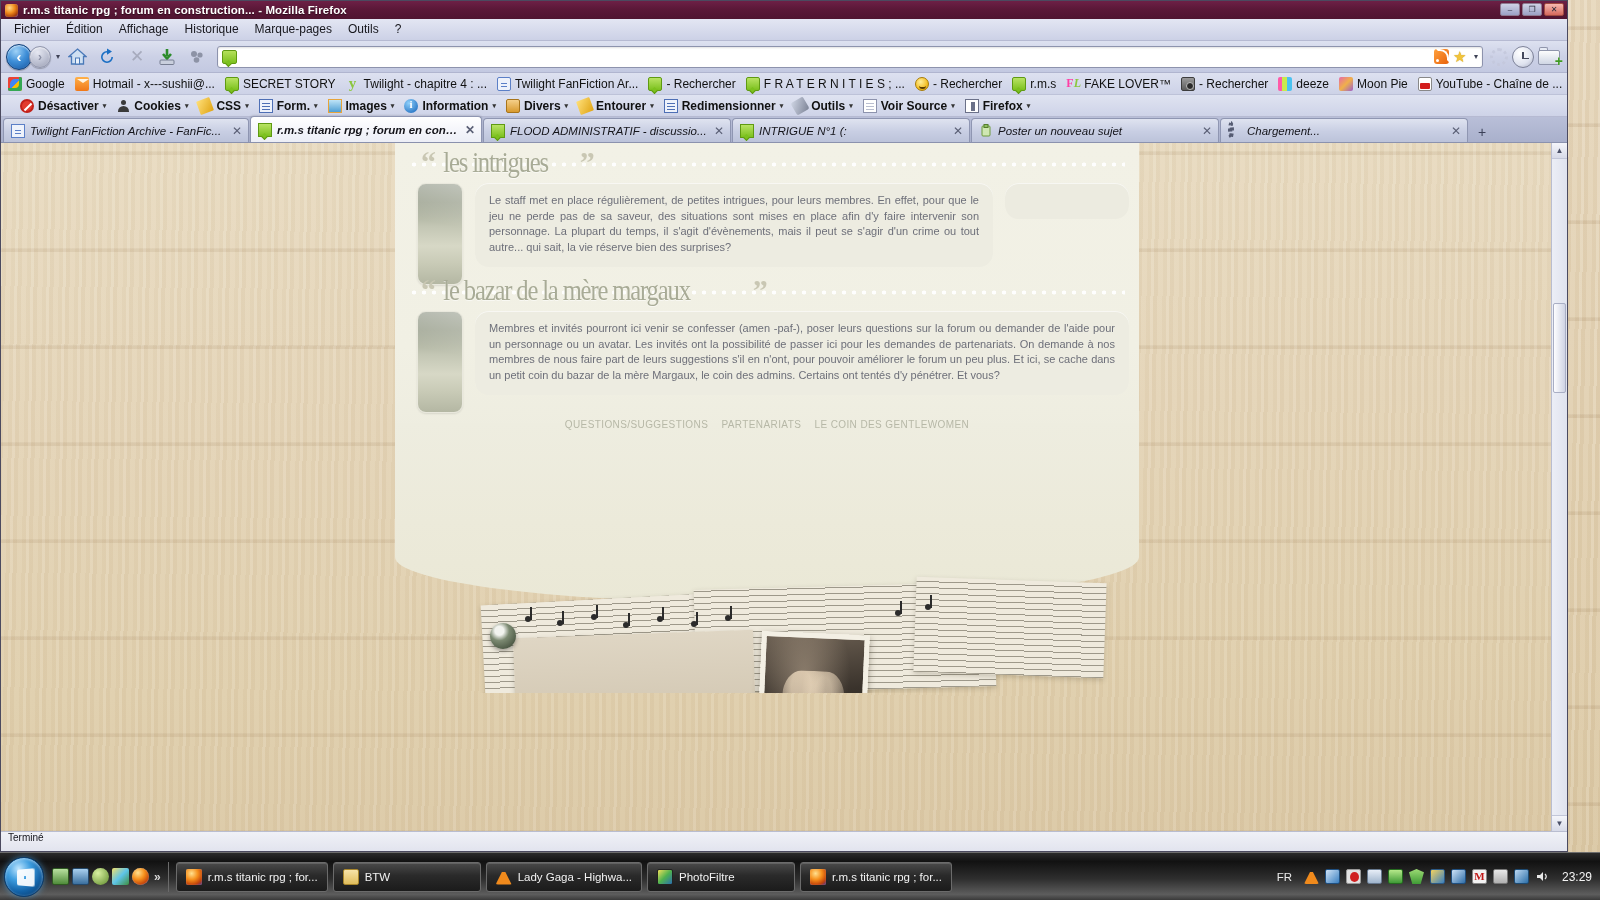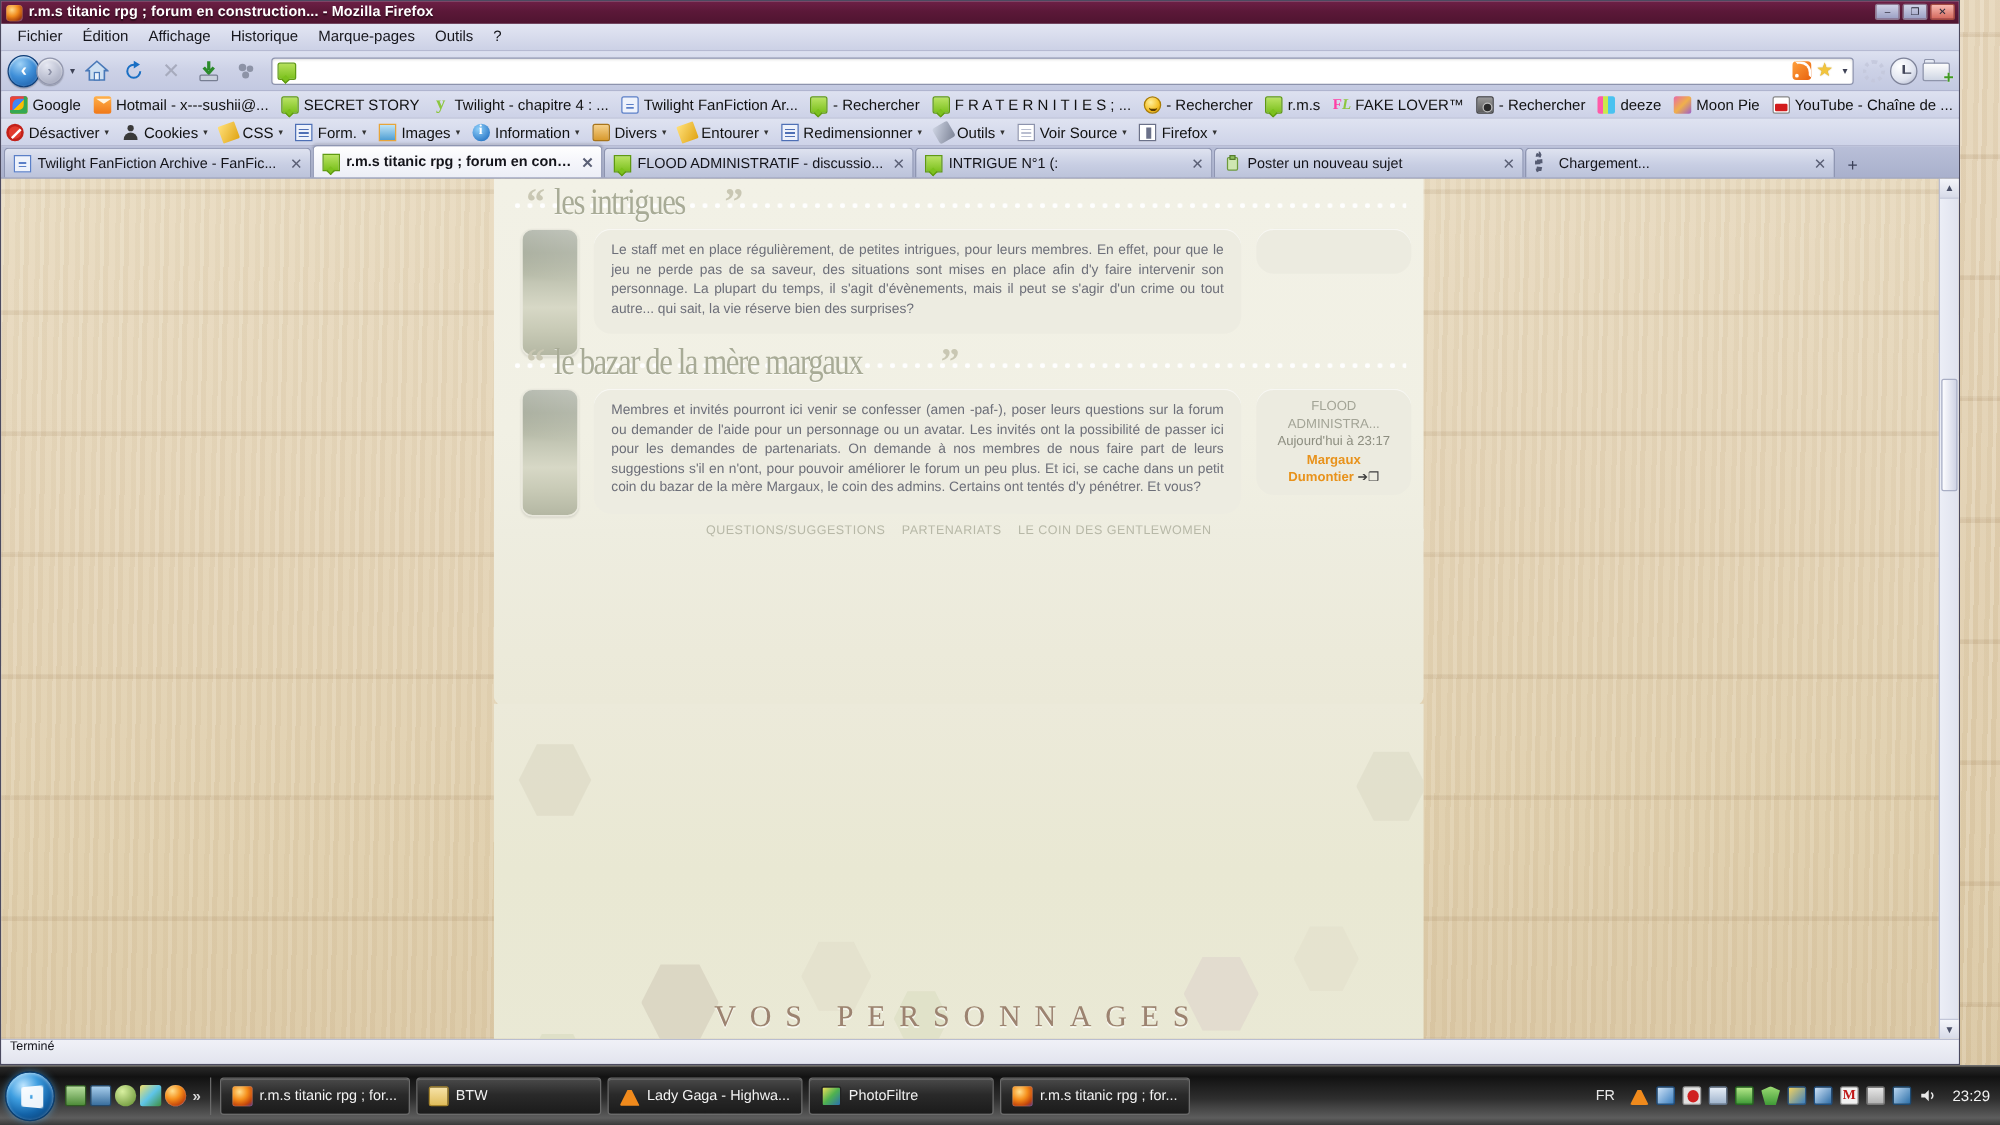--- a/index.html
+++ b/index.html
@@ -229,22 +229,22 @@
   }
   .ico-yt:after{
     content:"";position:absolute;left:1px;top:5px;right:1px;bottom:1px;
     background:#d21d1d;border-radius:1px;
   }
 
   
   .devbar {
     height:22px; flex:0 0 22px;
     background:linear-gradient(180deg,#dfe3f1,#ced3e8);
-    display:flex; align-items:center; padding:0 0; gap:2px;
-    border-bottom:1px solid #b6bad2; overflow:hidden;
+    display:flex; align-items:center; padding:0 15px; gap:2px;
+    border-bottom:1px solid #b6bad2; overflow:hidden;font-weight:bold;
   }
   .dev { display:flex;align-items:center;gap:4px;padding:1px 4px;font-size:12px;color:#111;white-space:nowrap; }
   .dev .caret { font-size:7px; color:#333; }
   .dico { width:14px;height:14px;flex:0 0 14px;position:relative; }
   .dico-ban{ border-radius:50%;background:#e23b2e;border:2px solid #c2211a; }
   .dico-ban:after{content:"";position:absolute;left:1px;top:5px;width:10px;height:2px;background:#fff;transform:rotate(-45deg);}
   .dico-user{ }
   .dico-user:before{content:"";position:absolute;left:5px;top:1px;width:5px;height:5px;border-radius:50%;background:#3a3a3a;}
   .dico-user:after{content:"";position:absolute;left:2px;top:7px;width:11px;height:6px;border-radius:6px 6px 0 0;background:#3a3a3a;}
   .dico-pen{ background:linear-gradient(135deg,#ffe07a,#e0a413); transform:rotate(-20deg); border-radius:1px; }
@@ -276,21 +276,21 @@
     font-size:11.5px; color:#14141a;
     max-width:252px; min-width:120px;
     position:relative;
   }
   .tab.active {
     height:26px;
     background:linear-gradient(180deg,#ffffff 0%,#f3f4fa 60%,#eceef6 100%);
     font-weight:bold; z-index:3; box-shadow:0 -1px 2px rgba(0,0,0,.12);
   }
   .tab .tico { width:14px;height:14px;flex:0 0 14px;position:relative; }
-  .tab .tlabel { flex:1; white-space:nowrap; overflow:hidden; text-overflow:ellipsis; }
+  .tab .tlabel { flex:1; white-space:nowrap; overflow:hidden; text-overflow:ellipsis;font-style:italic; }
   .tab .tclose { color:#5a5f75; font-size:12px; flex:0 0 10px; text-align:center; line-height:1; }
   .spinner-tab {
     width:13px;height:13px;border-radius:50%;
     border:3px dotted #6d7churn; border:3px dotted #555b72;
   }
   .tabplus {
     width:22px;height:20px;margin-left:2px;color:#3b4058;font-size:14px;
     display:flex;align-items:center;justify-content:center;
   }
 
@@ -787,28 +787,20 @@
         <div class="sec" style="top:130px">
           <div class="sechead">
             <div class="dots"></div>
             <span class="quote-l">“</span>
             <span class="sectitle">le bazar de la mère margaux</span>
             <span class="quote-r">”</span>
           </div>
           <div class="secbody">
             <div class="thumb"></div>
             <div class="desc">Membres et invités pourront ici venir se confesser (amen -paf-), poser leurs questions sur la forum ou demander de l'aide pour un personnage ou un avatar. Les invités ont la possibilité de passer ici pour les demandes de partenariats. On demande à nos membres de nous faire part de leurs suggestions s'il en n'ont, pour pouvoir améliorer le forum un peu plus. Et ici, se cache dans un petit coin du bazar de la mère Margaux, le coin des admins. Certains ont tentés d'y pénétrer. Et vous?</div>
-            <div class="lastpost">
-              <div>FLOOD</div>
-              <div>ADMINISTRA...</div>
-              <div class="lp-date">Aujourd'hui à 23:17</div>
-              <div class="lp-author">Margaux</div>
-              <div><span class="lp-author">Dumontier</span>
-                   <span class="lp-arrow">➔❐</span></div>
-            </div>
           </div>
           <div class="sublinks">
             <span>QUESTIONS/SUGGESTIONS</span>
             <span>PARTENARIATS</span>
             <span>LE COIN DES GENTLEWOMEN</span>
           </div>
         </div>
 
         <div class="band-photo">
           <div class="paper staff-lines" style="left:88px;top:160px;width:280px;height:96px;transform:rotate(-3deg);"></div>
@@ -841,33 +833,20 @@
               <span class="stem"></span>
             </div>
           <div class="note" style="left:530px;top:166px">
               <span class="stem"></span>
             </div>
 
           <div class="globe"></div>
           <div class="photo-girls"></div>
         </div>
 
-        <div class="mid-bg">
-          <div class="hexwrap">
-            <div class="hex" style="left:20px;top:30px;width:58px;height:62px;background:#d8d6c1;"></div>
-            <div class="hex" style="left:118px;top:206px;width:62px;height:66px;background:#cfc9b6;"></div>
-            <div class="hex" style="left:246px;top:188px;width:56px;height:60px;background:#e0ddc9;"></div>
-            <div class="hex" style="left:320px;top:228px;width:44px;height:48px;background:#d9dcc0;"></div>
-            <div class="hex" style="left:552px;top:200px;width:60px;height:64px;background:#dcd2cb;"></div>
-            <div class="hex" style="left:640px;top:176px;width:52px;height:56px;background:#e2dfca;"></div>
-            <div class="hex" style="left:690px;top:36px;width:56px;height:60px;background:#dbd8c4;"></div>
-            <div class="hex" style="left:26px;top:262px;width:50px;height:54px;background:#d5d8bd;"></div>
-          </div>
-          <div class="bigtitle" style="top:238px">VOS PERSONNAGES</div>
-        </div>
 
       </div>
 
       <div class="vscroll">
         <div class="vs-arrow">▲</div>
         <div class="vs-thumb"></div>
         <div class="vs-arrow bot">▼</div>
       </div>
     </div>
 

